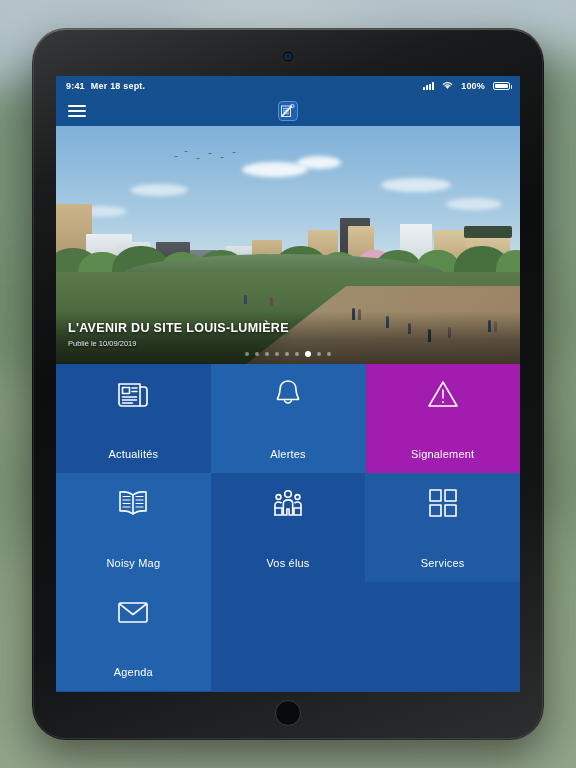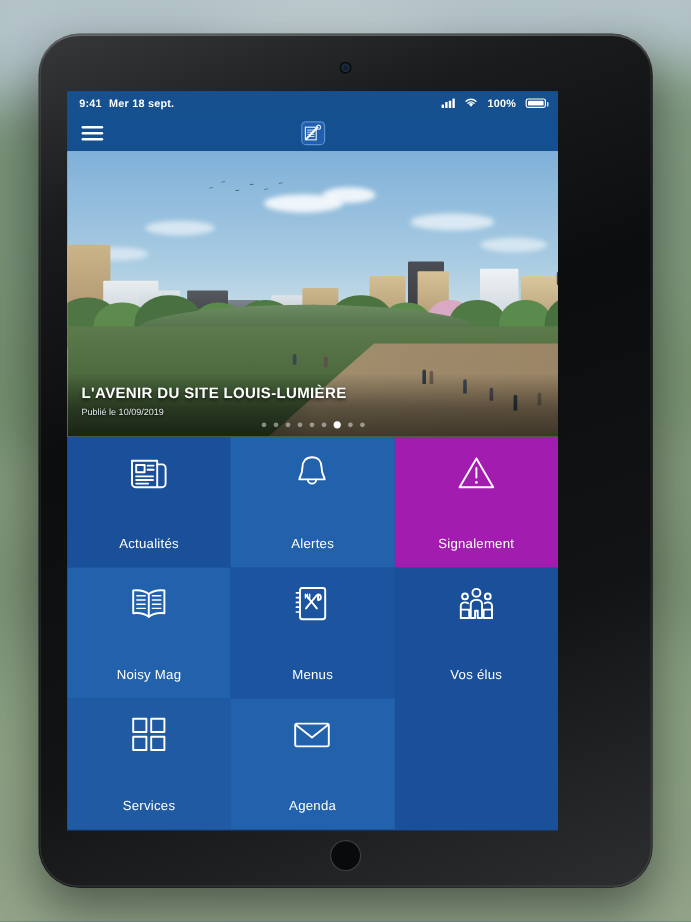--- a/index.html
+++ b/index.html
@@ -40,21 +40,21 @@
   }
   #camera { position:absolute; left:50%; top:25px; transform:translateX(-50%);
             width:7px; height:7px; border-radius:50%;
             background:#14202c; box-shadow:0 0 0 1.5px #0a0b0c, inset 0 0 2px #2c4a66; }
   #home-button { position:absolute; left:50%; bottom:14px; transform:translateX(-50%);
             width:26px; height:26px; border-radius:50%;
             border:1.3px solid #3a3c3e; background:#090a0b; }
 
   
   #screen {
-    position:absolute; left:24px; top:48px; width:409px; height:616px;
+    position:absolute; left:24px; top:48px; width:464px; height:616px;
     overflow:hidden; background:#1a5099;
   }
 
   
   #statusbar {
     height:20px; background:#16508f; color:#fff;
     display:flex; align-items:center; justify-content:space-between;
     padding:0 10px; font-size:9px; letter-spacing:.2px;
   }
   #status-left { display:flex; gap:6px; align-items:center; font-weight:bold; }
@@ -303,33 +303,20 @@
         <div class="tile t4">
           <span>
             <svg width="34" height="34" viewBox="0 0 34 34">
               <path d="M17 9C13.5 6.2 8.5 5.5 4 6v19c4.5-.5 9.5.2 13 3 3.5-2.8 8.5-3.5 13-3V6c-4.5-.5-9.5.2-13 3z" stroke="#fff" fill="none" stroke-width="1.6" stroke-linejoin="round" stroke-linecap="round"></path>
               <path d="M17 9v19" stroke="#fff" fill="none" stroke-width="1.6" stroke-linejoin="round" stroke-linecap="round"></path>
               <path d="M7 10.5h7M7 14h7M7 17.5h7M7 21h7M20 10.5h7M20 14h7M20 17.5h7M20 21h7" stroke="#fff" fill="none" stroke-width="1.2" stroke-linecap="round"></path>
             </svg>
           </span>
           <span class="tile-label">Noisy Mag</span>
         </div>
-        <div class="tile t5">
-          <span>
-            <svg width="34" height="34" viewBox="0 0 34 34">
-              <rect x="7" y="4" width="21" height="26" rx="2" stroke="#fff" fill="none" stroke-width="1.6" stroke-linejoin="round" stroke-linecap="round"></rect>
-              <path d="M7 8h-3M7 12h-3M7 16h-3M7 20h-3M7 24h-3" stroke="#fff" fill="none" stroke-width="1.4" stroke-linecap="round"></path>
-              <path d="M12 10l9 11" stroke="#fff" fill="none" stroke-width="1.6" stroke-linejoin="round" stroke-linecap="round"></path>
-              <path d="M21 10l-9 11" stroke="#fff" fill="none" stroke-width="1.6" stroke-linejoin="round" stroke-linecap="round"></path>
-              <path d="M11.5 9.2v3.2M13.3 9.2v3.2M15.1 9.2v3.2" stroke="#fff" fill="none" stroke-width="1.1" stroke-linecap="round"></path>
-              <path d="M22 9.3c1.6 0 2.4 1.4 2.4 2.7 0 1.3-.9 2-2.4 2z" stroke="#fff" fill="none" stroke-width="1.6" stroke-linejoin="round" stroke-linecap="round"></path>
-            </svg>
-          </span>
-          <span class="tile-label">Menus</span>
-        </div>
         <div class="tile t6">
           <span>
             <svg width="34" height="34" viewBox="0 0 34 34">
               <circle cx="17" cy="8" r="3.3" stroke="#fff" fill="none" stroke-width="1.6" stroke-linejoin="round" stroke-linecap="round"></circle>
               <path d="M12.3 29V17.5c0-2.2 1.9-3.6 4.7-3.6s4.7 1.4 4.7 3.6V29h-3.6v-6h-2.2v6z" stroke="#fff" fill="none" stroke-width="1.6" stroke-linejoin="round" stroke-linecap="round"></path>
               <circle cx="7.5" cy="11" r="2.4" stroke="#fff" fill="none" stroke-width="1.6" stroke-linejoin="round" stroke-linecap="round"></circle>
               <path d="M4 29V18.8c0-1.7 1.5-2.8 3.5-2.8 1 0 1.9.3 2.6.7" stroke="#fff" fill="none" stroke-width="1.6" stroke-linejoin="round" stroke-linecap="round"></path>
               <path d="M4 29h7V22H4" stroke="#fff" fill="none" stroke-width="1.6" stroke-linejoin="round" stroke-linecap="round"></path>
               <circle cx="26.5" cy="11" r="2.4" stroke="#fff" fill="none" stroke-width="1.6" stroke-linejoin="round" stroke-linecap="round"></circle>
               <path d="M30 29V18.8c0-1.7-1.5-2.8-3.5-2.8-1 0-1.9.3-2.6.7" stroke="#fff" fill="none" stroke-width="1.6" stroke-linejoin="round" stroke-linecap="round"></path>

